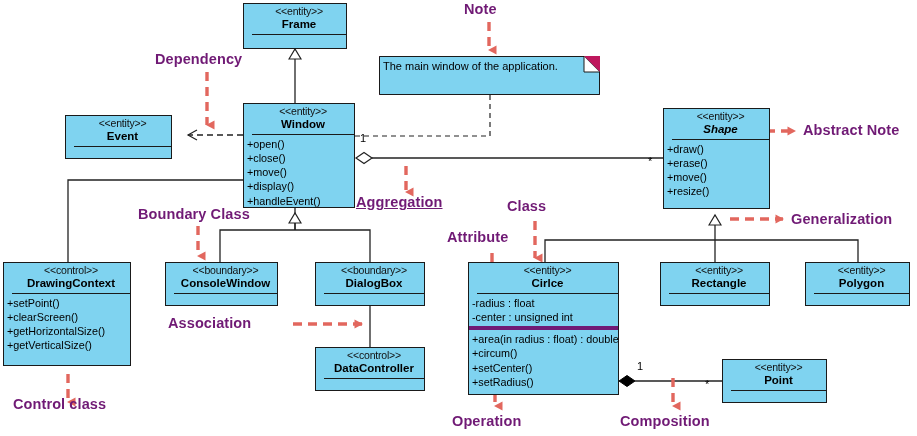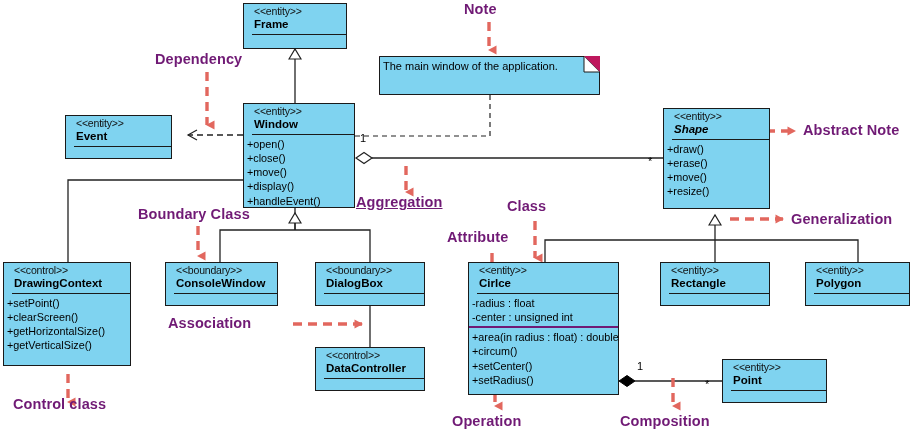--- a/index.html
+++ b/index.html
@@ -4,26 +4,26 @@
 <title>UML Class Diagram</title>
 <style>
   html,body{margin:0;padding:0;background:#ffffff;}
   body{width:917px;height:436px;position:relative;overflow:hidden;
        font-family:"Liberation Sans","DejaVu Sans",sans-serif;}
   #stage{position:absolute;left:0;top:0;width:917px;height:436px;}
 
   
   .uml{position:absolute;border:1px solid #1a1a1a;background:#7fd3f0;
        box-sizing:border-box;}
-  .uml .hdr{padding:2px 2px 3px 2px;text-align:left;line-height:1.12;
+  .uml .hdr{padding:2px 2px 3px 2px;text-align:center;line-height:1.12;
             border-bottom:1px solid #1a1a1a;margin-left:8px;}
   .uml .stereo{font-size:10.5px;color:#111;display:block;letter-spacing:-0.2px;}
   .uml .cname{font-size:11.5px;font-weight:bold;color:#000;display:block;}
   .uml .cname.abstract{font-style:italic;}
-  .uml .compart{border-bottom:2px solid #701a75;padding:2px 3px;}
+  .uml .compart{border-bottom:4px solid #701a75;padding:2px 3px;}
   .uml .compart:last-child{border-bottom:none;}
   .uml .compart.empty{min-height:10px;padding:0;}
   .uml .member{font-size:10.8px;color:#000;line-height:1.32;white-space:nowrap;}
 
   
   .note{position:absolute;background:#be185d;box-sizing:border-box;}
   .note .ntext{position:absolute;left:4px;top:4px;font-size:11px;color:#000;
                white-space:nowrap;}
 
   

